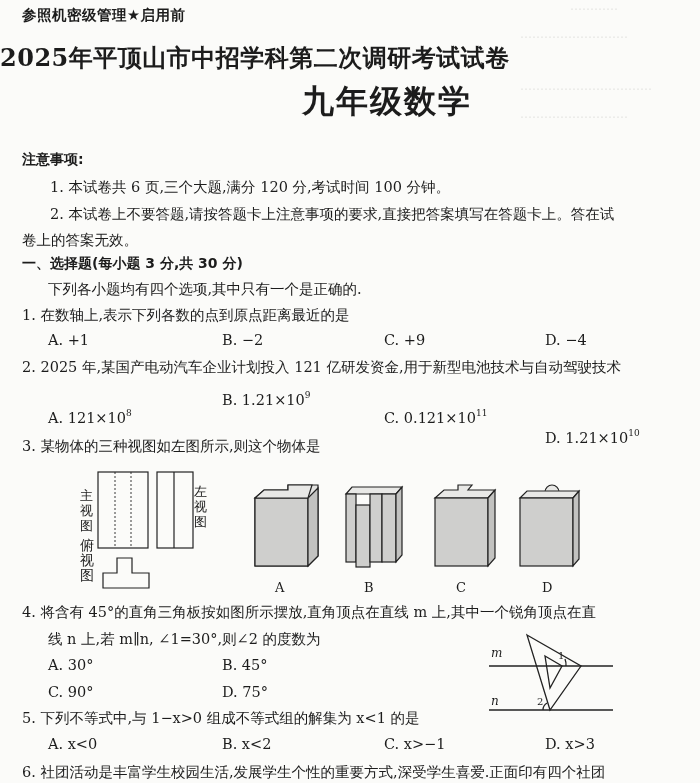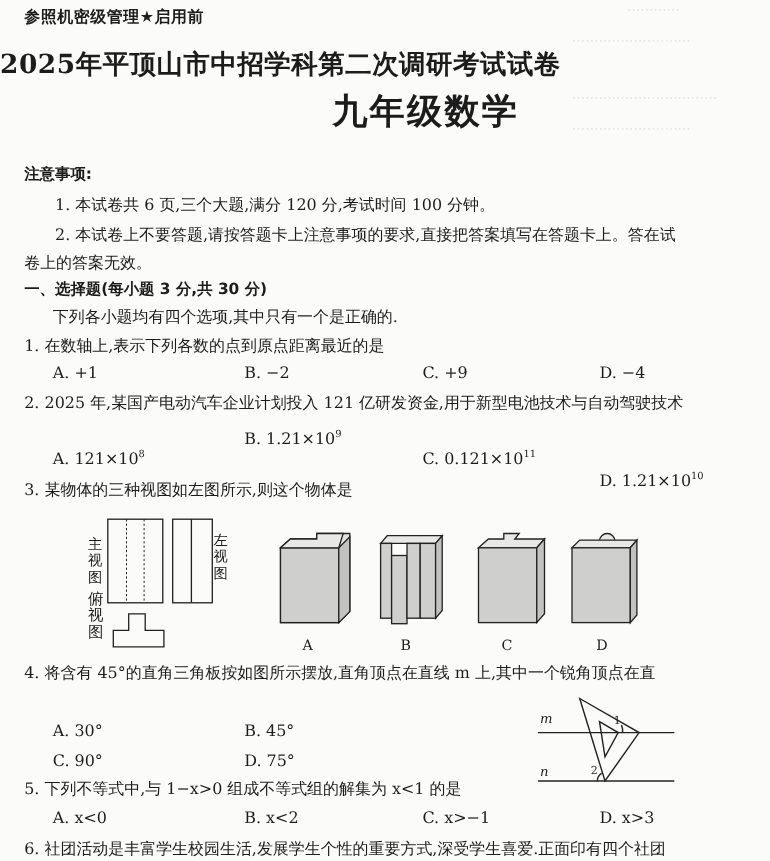--- a/index.html
+++ b/index.html
@@ -102,20 +102,21 @@
       <rect x="5" y="20" width="53" height="68" fill="#cfcfcd"></rect>
       <path d="M58,20 L64,13 L64,81 L58,88 Z" fill="#c2c2c0"></path>
     </g>
   </svg>
   <div class="abs t" style="left:275px;top:578px;font-size:13px;">A</div>
   <div class="abs t" style="left:364px;top:578px;font-size:13px;">B</div>
   <div class="abs t" style="left:456px;top:578px;font-size:13px;">C</div>
   <div class="abs t" style="left:542px;top:578px;font-size:13px;">D</div>
 
   <div class="abs t" style="left:22px;top:602px;">4. 将含有 45°的直角三角板按如图所示摆放,直角顶点在直线 m 上,其中一个锐角顶点在直</div>
+  <div class="abs t" style="left:48px;top:629px;">线 n 上,若 m∥n, ∠1=30°,则∠2 的度数为</div>
   <div class="opt" style="left:48px;top:657px;">A. 30°</div>
   <div class="opt" style="left:222px;top:657px;">B. 45°</div>
   <div class="opt" style="left:48px;top:684px;">C. 90°</div>
   <div class="opt" style="left:222px;top:684px;">D. 75°</div>
 
   <svg class="fig" style="left:485px;top:628px;" width="180" height="90">
     <g stroke="#222" stroke-width="1.3" fill="none">
       <line x1="4" y1="38" x2="128" y2="38"></line>
       <line x1="4" y1="82" x2="128" y2="82"></line>
       <path d="M42,7 L96,38 L65,82 Z"></path>

